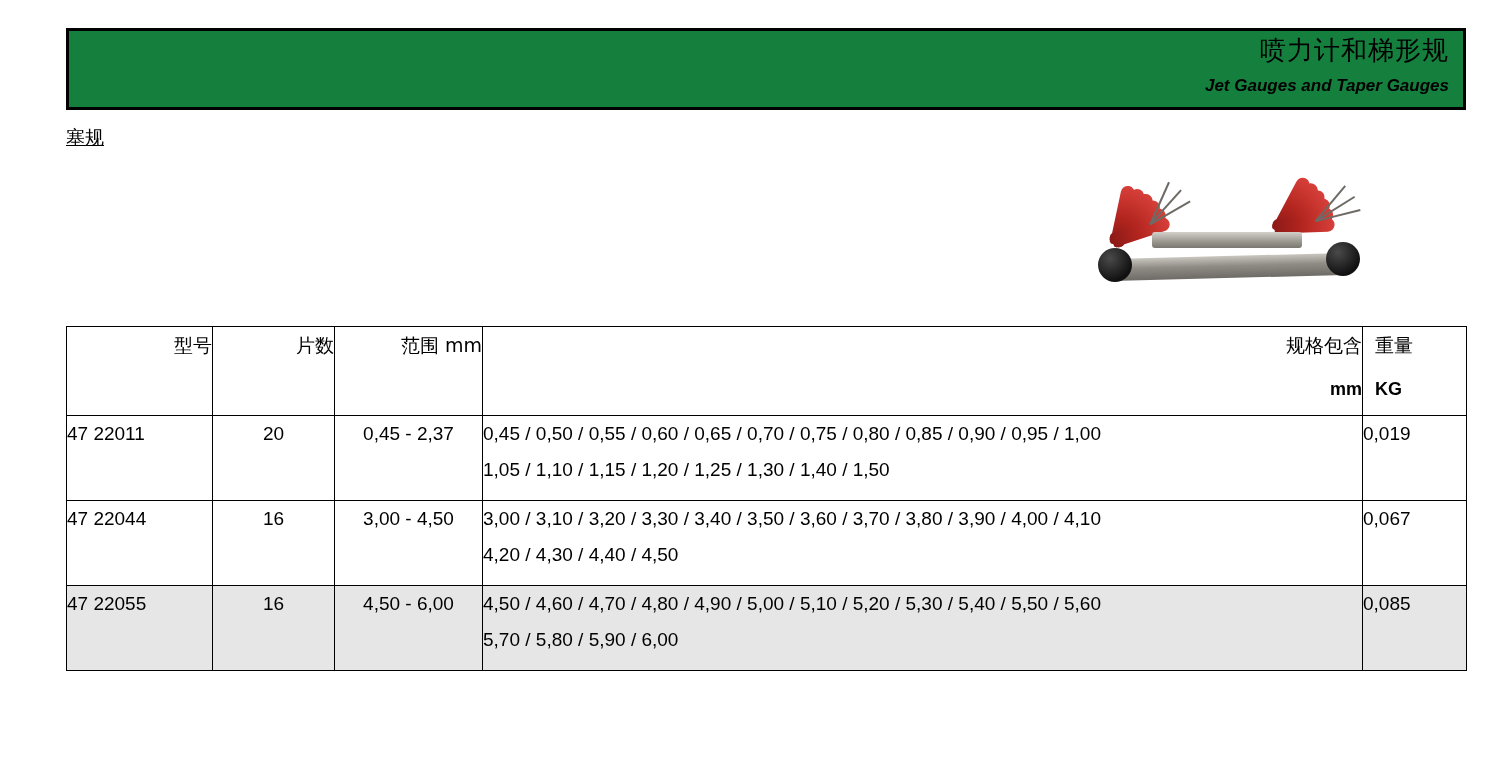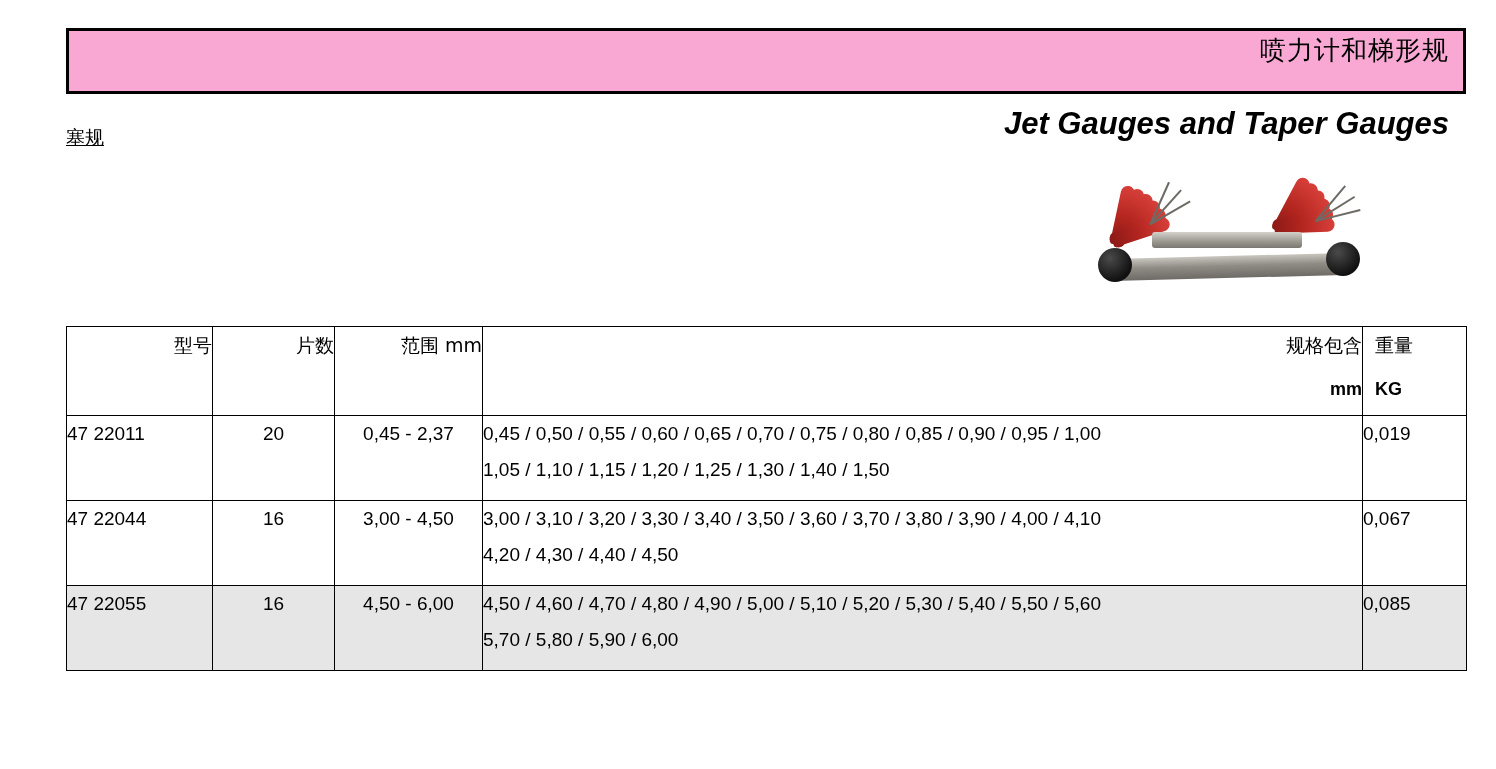--- a/index.html
+++ b/index.html
@@ -21,46 +21,45 @@
     width: 1496px;
     height: 769px;
   }
 
   
   .header-box {
     position: absolute;
     left: 66px;
     top: 28px;
     width: 1400px;
-    height: 66px;
+    height: 82px;
     border: 3px solid #000000;
     box-sizing: border-box;
-    background: #f9a8d4;
+    background: #15803d;
   }
   .header-cn {
     position: absolute;
     right: 14px;
     top: 2px;
     font-family: "DejaVu Sans", sans-serif;
     font-size: 26px;
     line-height: 34px;
     letter-spacing: 1px;
     white-space: nowrap;
   }
   .header-en {
     position: absolute;
     right: 14px;
     top: 38px;
     font-family: "Liberation Sans", sans-serif;
     font-style: italic;
     font-weight: bold;
-    font-size: 31px;
+    font-size: 17px;
     line-height: 34px;
     white-space: nowrap;
-    margin-top: 38px;
   }
 
   
   .intro-title {
     position: absolute;
     left: 66px;
     top: 124px;
     font-family: "DejaVu Sans", sans-serif;
     font-size: 19px;
     line-height: 26px;

